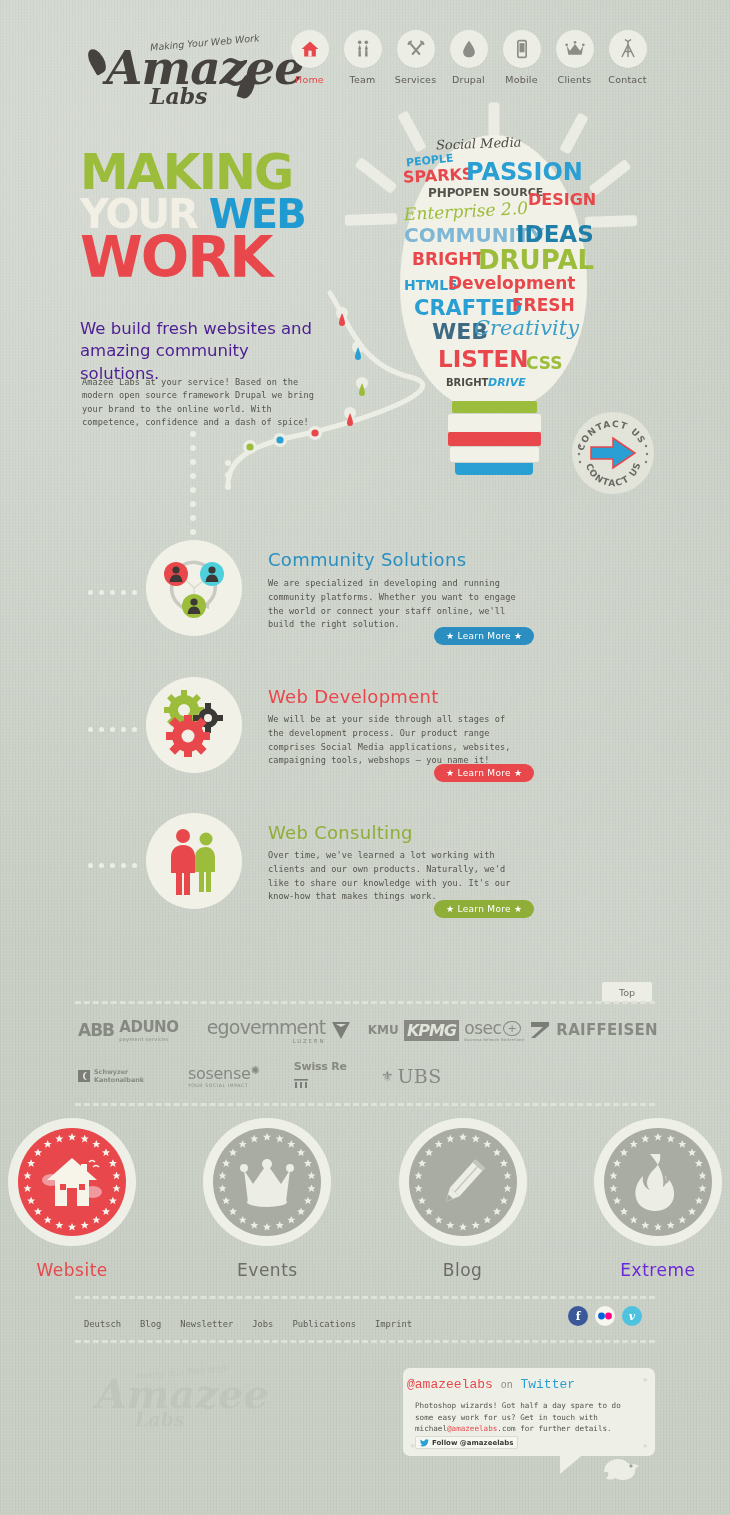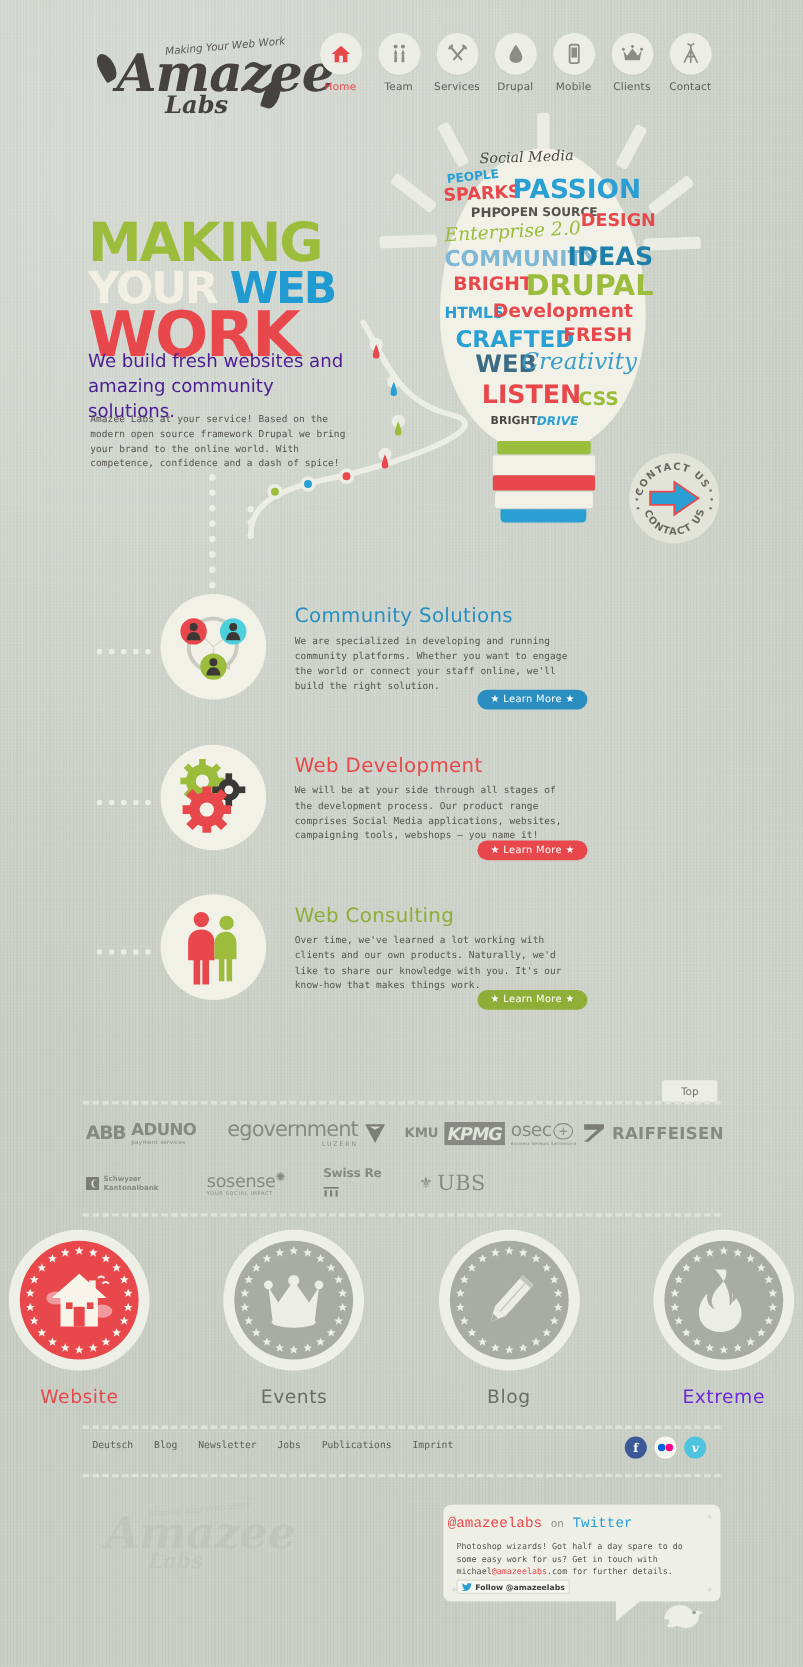--- a/index.html
+++ b/index.html
@@ -52,21 +52,21 @@
   }
   .nav-label {
     font-size: 9.5px; color: #5e5c58; letter-spacing: 0.2px;
     font-family: "DejaVu Sans", sans-serif;
   }
   .nav-item.active .nav-label { color: #e8484c; }
   .nav-icn { width: 20px; height: 20px; display: block; }
 
   
   .hero-title { position: absolute; left: 80px; top: 152px; }
-  .ht-line { font-family: "DejaVu Sans", sans-serif; font-weight: bold; line-height: 0.86; letter-spacing: -2px; margin-top: 48px; }
+  .ht-line { font-family: "DejaVu Sans", sans-serif; font-weight: bold; line-height: 0.86; letter-spacing: -2px; }
   .ht1 { font-size: 49px; color: #9cbc3b; }
   .ht2 { font-size: 40px; margin-top: 3px; }
   .ht2 .w1 { color: #f2efe4; }
   .ht2 .w2 { color: #1f9bd1; }
   .ht3 { font-size: 57px; color: #e8484c; margin-top: 1px; }
 
   .hero-sub {
     position: absolute; left: 80px; top: 318px; width: 250px;
     font-family: "DejaVu Sans", sans-serif; font-size: 16.5px; color: #4c1d95;
     line-height: 1.35; letter-spacing: 0px;
@@ -161,21 +161,21 @@
     display: flex; align-items: center; justify-content: center; position: relative;
   }
   .badge-label {
     margin-top: 14px; font-family: "DejaVu Sans", sans-serif; font-size: 17px;
     letter-spacing: 0.5px;
   }
   .star-ring { position: absolute; left: 0; top: 0; width: 108px; height: 108px; }
 
   
   .footer-links { position: absolute; left: 84px; top: 1309px; display: flex; gap: 19px; }
-  .footer-links a { font-size: 8.8px; color: #5e5c58; text-decoration: none; cursor: pointer; }
+  .footer-links a { font-size: 8.8px; color: #5e5c58; text-decoration: none; cursor: pointer; margin-top: 10px; }
   .social { position: absolute; left: 568px; top: 1306px; display: flex; gap: 7px; }
   .soc {
     width: 20px; height: 20px; border-radius: 50%; display: flex;
     align-items: center; justify-content: center; color: #fff; font-size: 11px;
     font-family: "DejaVu Serif", serif; font-weight: bold; cursor: pointer;
   }
 
   .footer-logo { position: absolute; left: 80px; top: 1360px; width: 175px; height: 80px; opacity: 0.42; }
   .fl-script {
     font-family: "DejaVu Serif", serif; font-style: italic; font-weight: bold;

